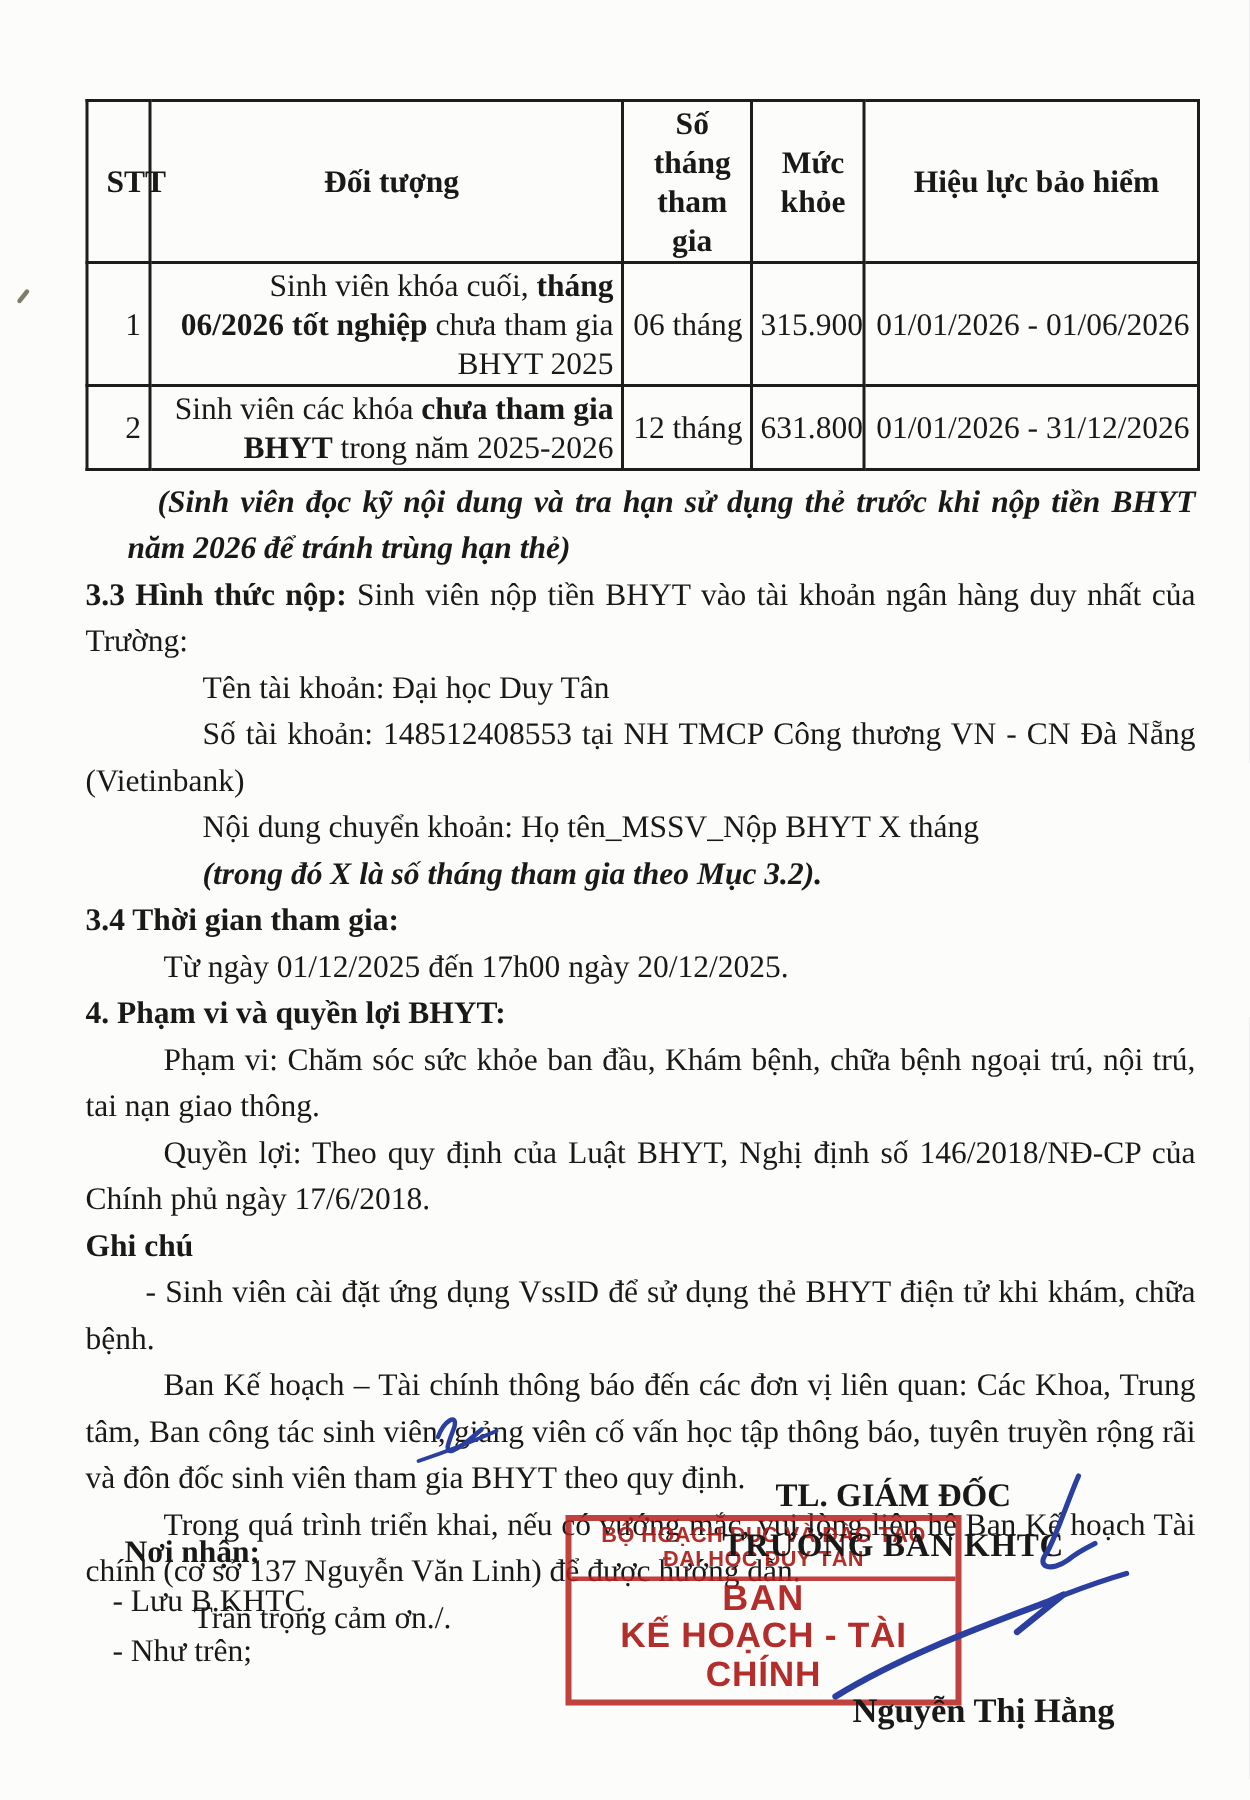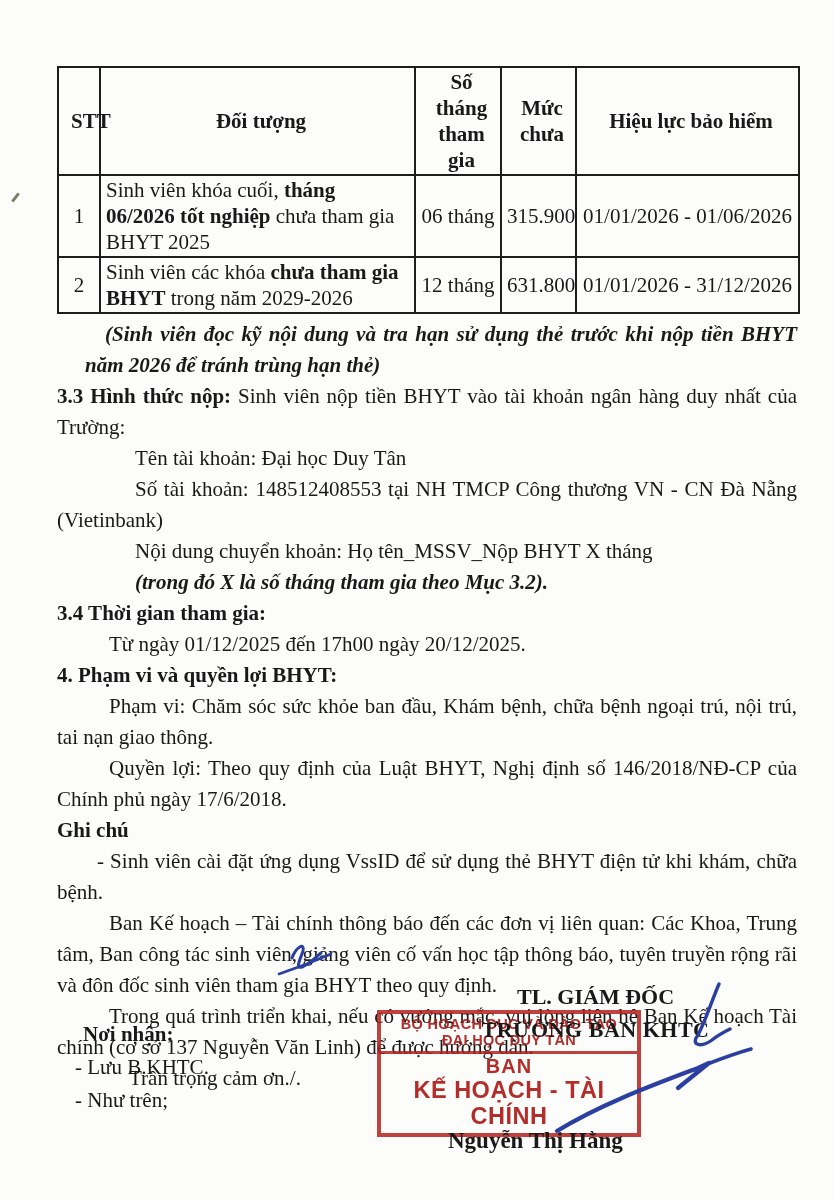--- a/index.html
+++ b/index.html
@@ -26,21 +26,21 @@
     margin-bottom:5px;
   }
   table.main th, table.main td{
     border:2px solid #1d1d1d;
     padding:1px 5px;
     vertical-align:middle;
     font-size:21px;
     line-height:26px;
   }
   table.main th{font-weight:bold;text-align:center;height:48px;padding-left:12px;}
-  table.main td{height:50px;}
+  table.main td{height:50px;text-align:right;}
   td.center{text-align:center;}
   
   p{margin:0;text-align:justify;}
   .italic{font-style:italic;}
   .semi{font-weight:600;}
   .bold{font-weight:bold;}
   .ind-note{text-indent:20px;margin-left:28px;}
   .ind1{text-indent:52px;}
   .ind-close{text-indent:72px;}
   .ind-acc{text-indent:78px;}
@@ -49,39 +49,39 @@
   .noi-nhan{position:absolute;left:75px;top:1006px;font-size:21px;line-height:33px;}
   .noi-nhan .lbl{font-weight:bold;padding-left:8px;margin-top:12px;}
   .sign-block{
     position:absolute;left:448px;top:984px;width:295px;
     text-align:center;font-weight:bold;font-size:22px;line-height:26px;
     z-index:2;
   }
   .sign-block .t2{margin-top:7px;letter-spacing:.5px;}
   .signer{
     position:absolute;left:448px;top:1128px;width:295px;
-    text-align:left;font-weight:bold;font-size:23px;z-index:2;
+    text-align:right;font-weight:bold;font-size:23px;z-index:2;
   }
   .stamp{
     position:absolute;left:377px;top:1010px;width:256px;
     border:4px solid rgba(180,33,28,.85);
     z-index:1;
     font-family:"Liberation Sans","DejaVu Sans",sans-serif;
     color:rgba(172,28,25,.92);
     text-align:center;
     background:rgba(255,255,255,0);
   }
   .stamp .top{
     border-bottom:3px solid rgba(180,33,28,.85);
     padding:2px 2px 3px;
     font-weight:bold;font-size:14.5px;line-height:16px;
     letter-spacing:.3px;
   }
   .stamp .bottom{padding:1px 0 4px;font-weight:bold;}
-  .stamp .ban{font-size:20px;line-height:22px;letter-spacing:1px;}
+  .stamp .ban{font-size:24px;line-height:22px;letter-spacing:1px;}
   .stamp .khtc{font-size:23.5px;line-height:26px;letter-spacing:.5px;}
   .sig-overlay{position:absolute;left:0;top:0;z-index:3;pointer-events:none;}
   .edge-mark{
     position:absolute;left:14px;top:192px;width:3px;height:11px;
     background:#5c5c45;border-radius:2px;transform:rotate(38deg);opacity:.8;
   }
 </style>
 </head>
 <body>
 
@@ -97,33 +97,33 @@
           <col style="width:315px">
           <col style="width:86px">
         <col style="width:75px">
           <col style="width:223px">
       </colgroup>
       <tbody>
           <tr>
         <th>STT</th>
         <th>Đối tượng</th>
         <th>Số tháng tham gia</th>
-        <th>Mức chưa</th>
+        <th>Mức khỏe</th>
         <th>Hiệu lực bảo hiểm</th>
       </tr>
       <tr>
         <td class="center">1</td>
         <td><span>Sinh viên khóa cuối, </span><span class="bold">tháng 06/2026 tốt nghiệp</span><span> chưa tham gia BHYT 2025</span></td>
         <td class="center">06 tháng</td>
         <td class="center">315.900</td>
         <td class="center">01/01/2026 - 01/06/2026</td>
       </tr>
       <tr>
         <td class="center">2</td>
-        <td><span>Sinh viên các khóa </span><span class="bold">chưa tham gia BHYT</span><span> trong năm 2029-2026</span></td>
+        <td><span>Sinh viên các khóa </span><span class="bold">chưa tham gia BHYT</span><span> trong năm 2025-2026</span></td>
         <td class="center">12 tháng</td>
         <td class="center">631.800</td>
         <td class="center">01/01/2026 - 31/12/2026</td>
       </tr>
     </tbody>
       </table>
 
     <p class="italic semi ind-note">(Sinh viên đọc kỹ nội dung và tra hạn sử dụng thẻ trước khi nộp tiền BHYT năm 2026 để tránh trùng hạn thẻ)</p>
 
     <p><span class="bold">3.3 Hình thức nộp:</span><span> Sinh viên nộp tiền BHYT vào tài khoản ngân hàng duy nhất của Trường:</span></p>

